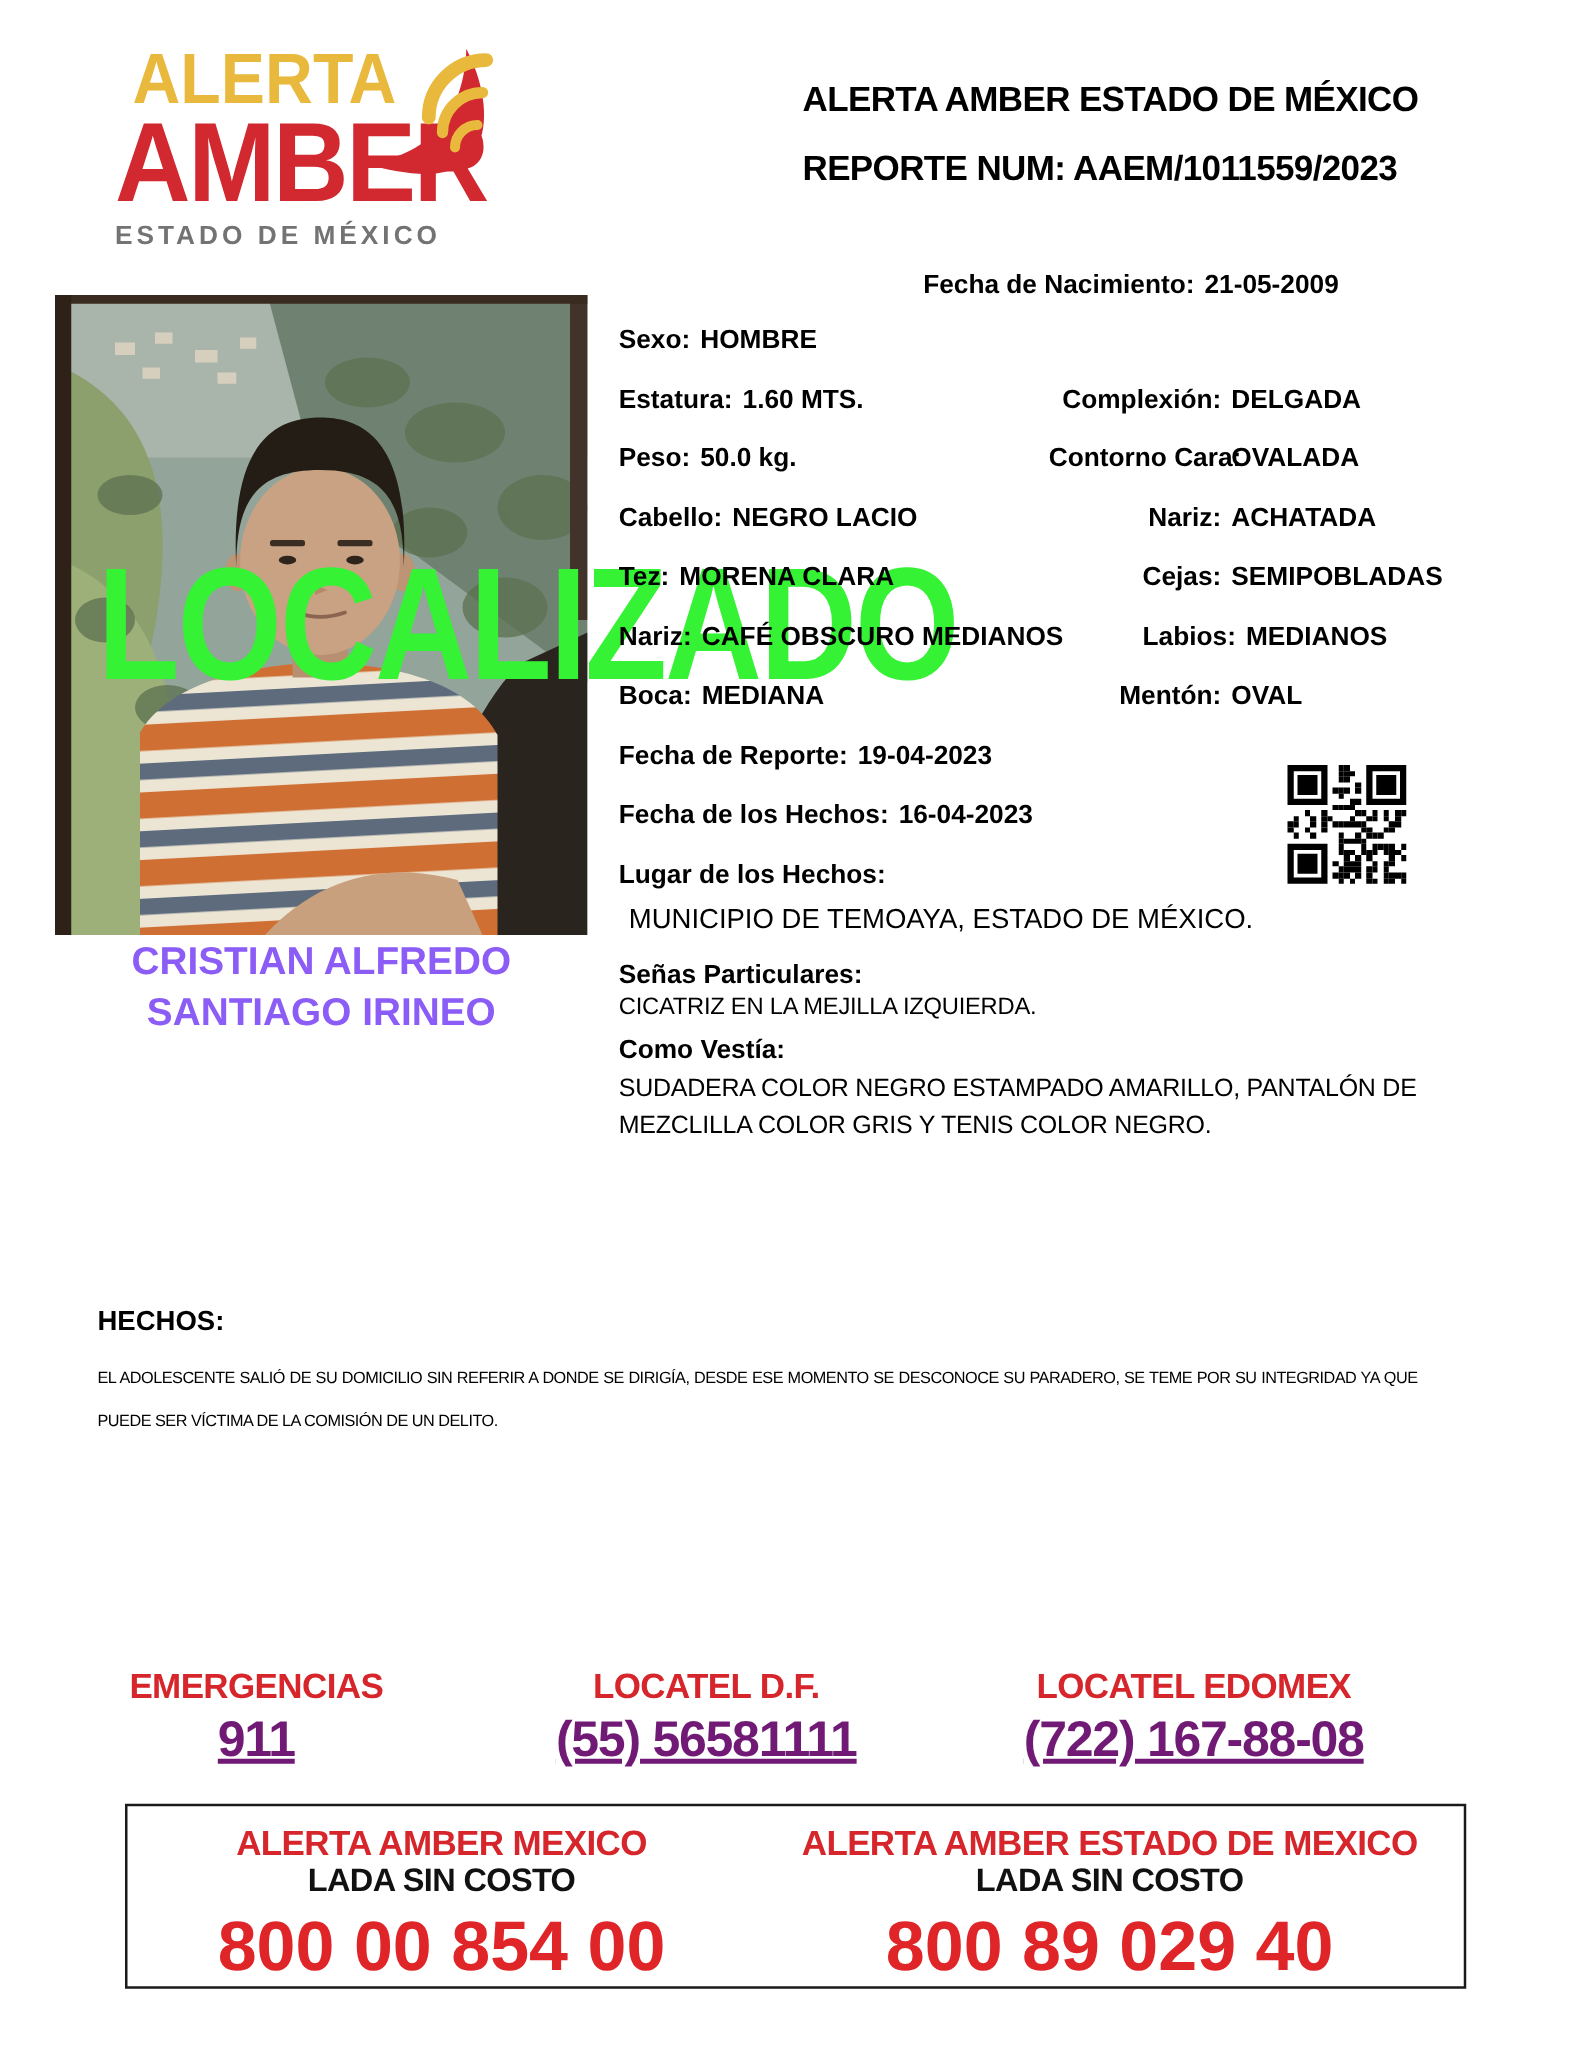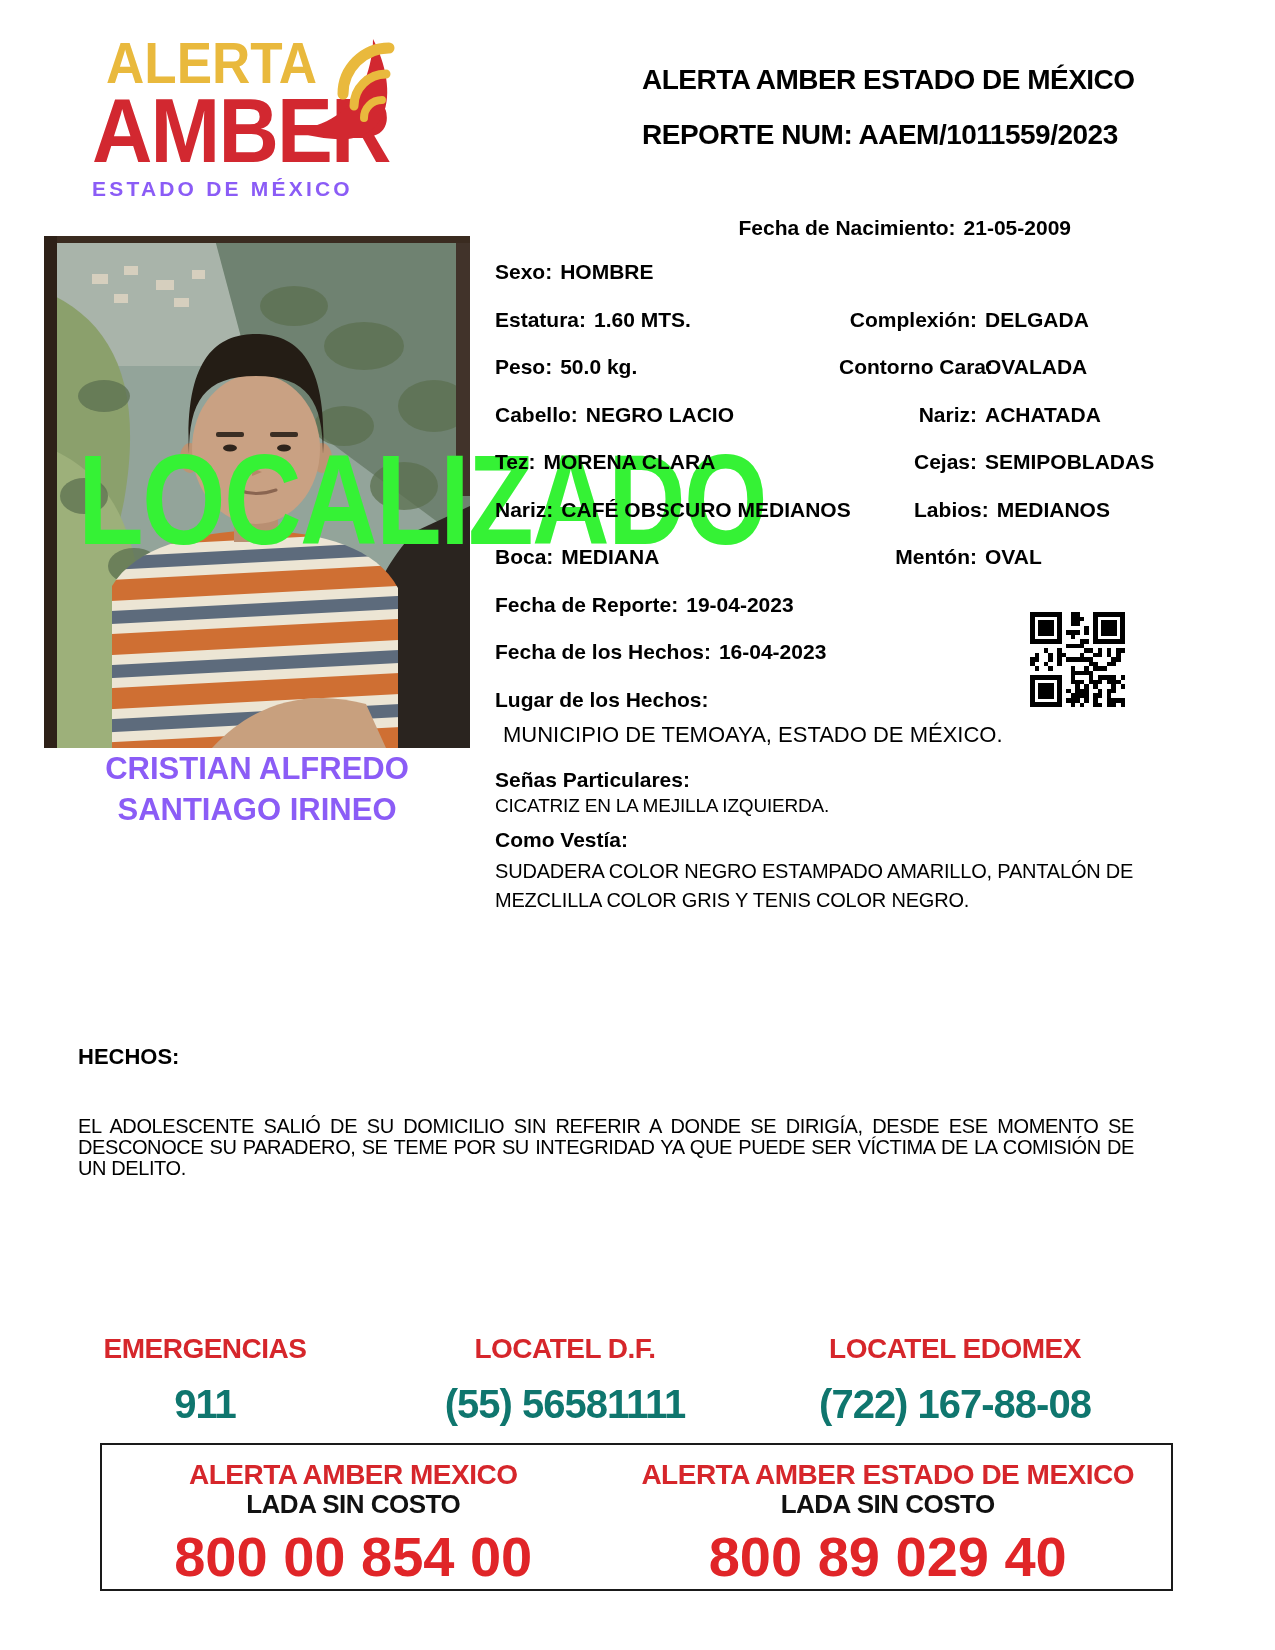--- a/index.html
+++ b/index.html
@@ -6,21 +6,21 @@
   body{
     width:1275px;height:1650px;background:#ffffff;position:relative;overflow:hidden;
     font-family:"Liberation Sans", sans-serif;color:#000;
   }
   .abs{position:absolute;}
 
   
   #logo{left:92px;top:36px;width:310px;z-index:2;}
   .logo-alerta{color:#E9B93D;font-weight:bold;font-size:57px;line-height:.95;letter-spacing:0px;transform:scaleX(.93);transform-origin:left;margin-left:14px;}
   .logo-amber{color:#D22830;font-weight:bold;font-size:90px;line-height:.92;letter-spacing:-2px;transform:scaleX(.93);transform-origin:left;}
-  .logo-estado{color:#8b5cf6;font-weight:bold;font-size:21px;letter-spacing:3.2px;margin-top:4px;}
+  .logo-estado{color:#737373;font-weight:bold;font-size:21px;letter-spacing:3.2px;margin-top:4px;}
   #logo-swoosh{left:288px;top:34px;width:118px;height:118px;z-index:3;}
 
   
   #doc-title{left:642px;top:52px;font-size:28px;font-weight:bold;line-height:55px;letter-spacing:-.5px;white-space:nowrap;}
 
   
   #photo{left:44px;top:236px;width:426px;height:512px;z-index:1;}
 
   
   #watermark{left:78px;top:436px;z-index:6;font-weight:bold;font-size:128px;line-height:1;
@@ -47,29 +47,29 @@
 
   
   #qr{left:1030px;top:612px;width:95px;height:95px;z-index:2;}
   .qm{position:absolute;background:#000;}
   .fin{position:absolute;width:32px;height:32px;border:5px solid #000;box-sizing:border-box;}
   .fin::after{content:"";position:absolute;inset:3px;background:#000;}
   .fin.tl{left:0;top:0}.fin.tr{right:0;top:0}.fin.bl{left:0;bottom:0}
 
   
   #hechos-label{left:78px;top:1044px;font-size:22px;font-weight:bold;text-align:right;}
-  #hechos-text{left:78px;top:1116px;width:1056px;font-size:20px;line-height:21px;text-align:justify;letter-spacing:-.4px;}
+  #hechos-text{left:78px;top:1084px;width:1056px;font-size:13px;line-height:35px;text-align:justify;letter-spacing:-.4px;}
 
   
   .hotline{position:absolute;top:1333px;text-align:center;}
   #hotline-0{left:75px;width:260px;}
   #hotline-1{left:400px;width:330px;}
   #hotline-2{left:775px;width:360px;}
   .hl-label{color:#D6262B;font-weight:bold;font-size:28px;letter-spacing:-.5px;}
-  .hl-num{color:#0f766e;font-weight:bold;font-size:40px;letter-spacing:-1px;margin-top:17px;}
+  .hl-num{color:#701a75;font-weight:bold;font-size:40px;letter-spacing:-1px;margin-top:5px;text-decoration:underline;}
 
   
   #footer-box{left:100px;top:1443px;width:1073px;height:148px;border:2px solid #1a1a1a;display:flex;background:#fff;box-sizing:border-box;}
   .fcol{text-align:center;padding-top:14px;}
   .fcol.c0{flex:0 0 47%;}
   .fcol.c1{flex:0 0 53%;}
   .f-title{color:#D6262B;font-weight:bold;font-size:28px;letter-spacing:-.5px;white-space:nowrap;}
   .f-sub{color:#111;font-weight:bold;font-size:26px;letter-spacing:-.5px;margin-top:-2px;}
   .f-num{color:#E02528;font-weight:bold;font-size:56px;line-height:1;margin-top:9px;white-space:nowrap;}
 </style>

